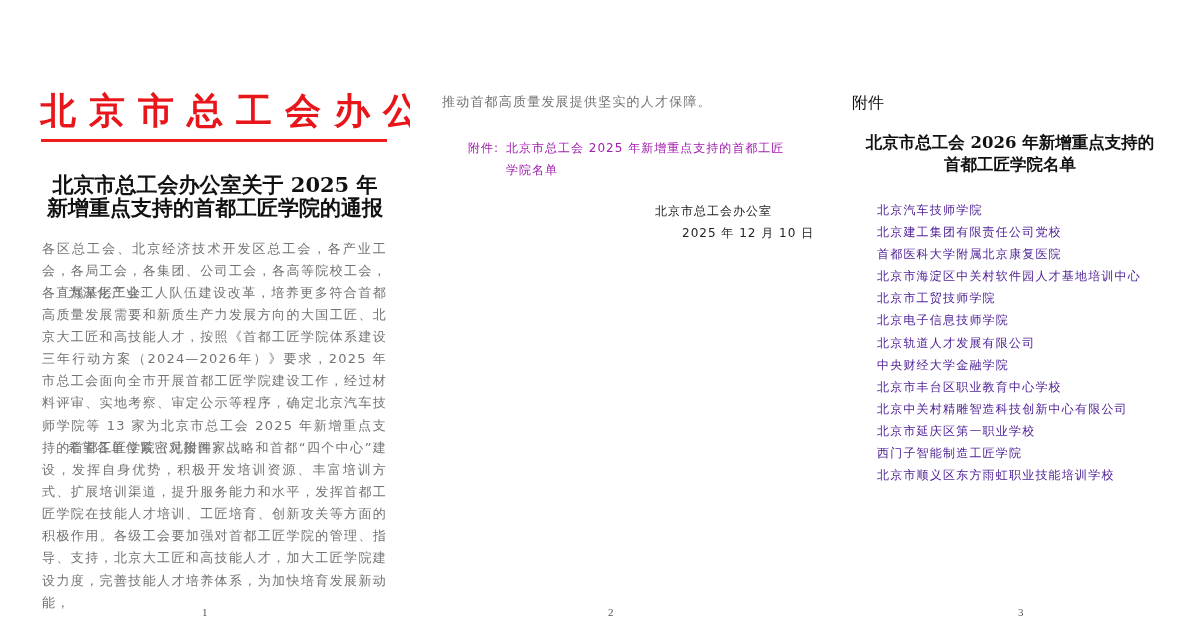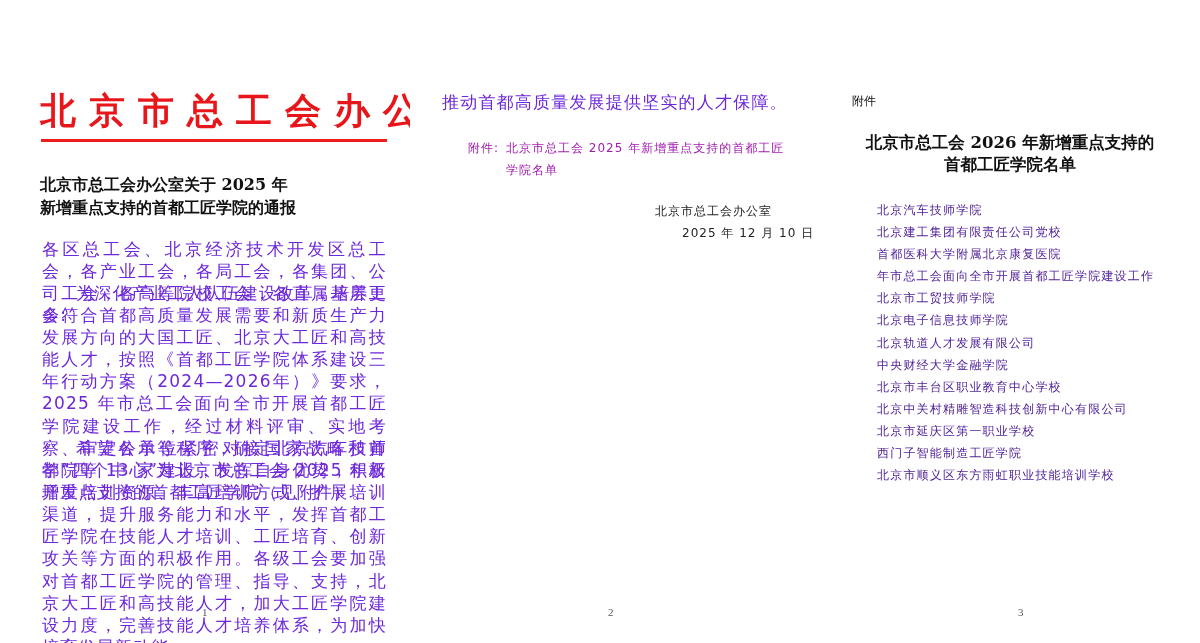--- a/index.html
+++ b/index.html
@@ -17,44 +17,44 @@
   #page3 .page-number { left: 198px; }
 
   
   .red-header {
     position: absolute; left: 40px; top: 88px; width: 350px;
     color: #e8161b; font-size: 36px; font-weight: bold; letter-spacing: 13px;
     font-family: "DejaVu Serif", serif; white-space: nowrap; line-height: 44px;
   }
   .red-rule { position: absolute; left: 41px; top: 139px; width: 346px; height: 3px; background: #ee1c1c; }
   .doc-title {
-    position: absolute; left: 40px; top: 173px; width: 350px; text-align: left;
-    font-size: 16px; font-weight: bold; line-height: 23px; color: #111;
+    position: absolute; left: 40px; top: 173px; width: 350px; text-align: center;
+    font-size: 21px; font-weight: bold; line-height: 23px; color: #111;
     font-family: "DejaVu Serif", serif;
   }
   .body-text {
     position: absolute; left: 42px; width: 345px;
-    font-size: 17px; line-height: 22.1px; color: #6d28d9; text-align: justify;
+    font-size: 13px; line-height: 22.1px; color: #737373; text-align: justify;
     font-family: "DejaVu Sans", sans-serif; letter-spacing: 1.2px;
   }
   #p1-salutation { top: 238px; }
   #p1-para1 { top: 282px; }
   #p1-para2 { top: 437px; }
   .indent { text-indent: 2em; }
 
   
   #p2-para-end { left: 32px; top: 91px; width: 360px; }
   .attach-block { position: absolute; left: 58px; top: 137px; font-size: 12px; line-height: 22px; font-family: "DejaVu Sans", sans-serif; color: #a21caf; letter-spacing: 1px; }
   .attach-label { display: inline-block; width: 38px; }
   .attach-line2 { padding-left: 38px; }
   .signature { position: absolute; left: 245px; top: 200px; font-size: 12px; line-height: 22px; font-family: "DejaVu Sans", sans-serif; color: #222; letter-spacing: 1px; }
   .sig-date { padding-left: 27px; }
 
   
-  .appendix-tag { position: absolute; left: 32px; top: 93px; font-size: 12px; font-family: "DejaVu Sans", sans-serif; color: #111; }
+  .appendix-tag { position: absolute; left: 32px; top: 93px; font-size: 16px; font-family: "DejaVu Sans", sans-serif; color: #111; }
   .list-title { position: absolute; left: 40px; top: 132px; width: 300px; text-align: center; font-size: 16.5px; font-weight: bold; line-height: 22px; color: #111; font-family: "DejaVu Serif", serif; }
   .college-list { position: absolute; left: 57px; top: 199px; list-style: none; }
   .college-list li { font-size: 12px; line-height: 22.1px; font-family: "DejaVu Sans", sans-serif; color: #4c1d95; letter-spacing: 1.2px; white-space: nowrap; }
 </style>
 </head>
 <body>
 
 <div class="page" id="page1">
   <div class="red-header">北京市总工会办公室</div>
   <div class="red-rule"></div>
@@ -86,21 +86,21 @@
 <div class="page" id="page3">
   <div class="appendix-tag">附件</div>
   <div class="list-title">
     <div>北京市总工会 2026 年新增重点支持的</div>
     <div>首都工匠学院名单</div>
   </div>
   <ul class="college-list">
     <li>北京汽车技师学院</li>
     <li>北京建工集团有限责任公司党校</li>
     <li>首都医科大学附属北京康复医院</li>
-    <li>年市总工会面向全市开展首都工匠学院建设工作</li>
+    <li>北京市海淀区中关村软件园人才基地培训中心</li>
     <li>北京市工贸技师学院</li>
     <li>北京电子信息技师学院</li>
     <li>北京轨道人才发展有限公司</li>
     <li>中央财经大学金融学院</li>
     <li>北京市丰台区职业教育中心学校</li>
     <li>北京中关村精雕智造科技创新中心有限公司</li>
     <li>北京市延庆区第一职业学校</li>
     <li>西门子智能制造工匠学院</li>
     <li>北京市顺义区东方雨虹职业技能培训学校</li>
   </ul>

